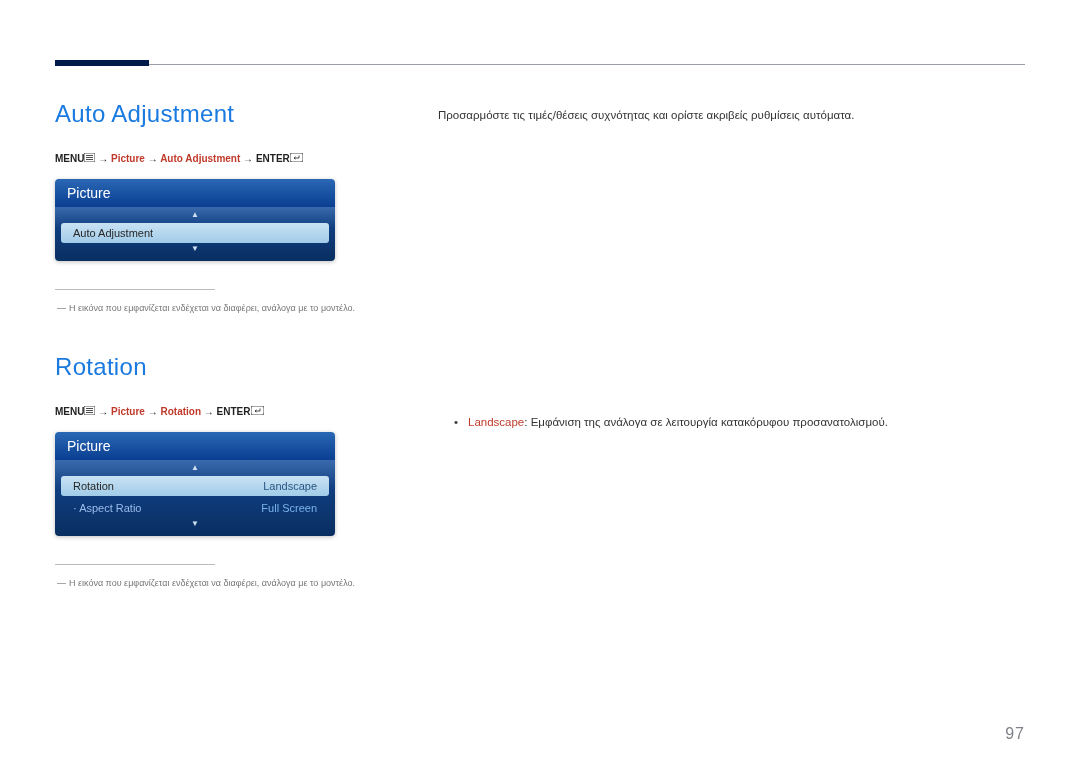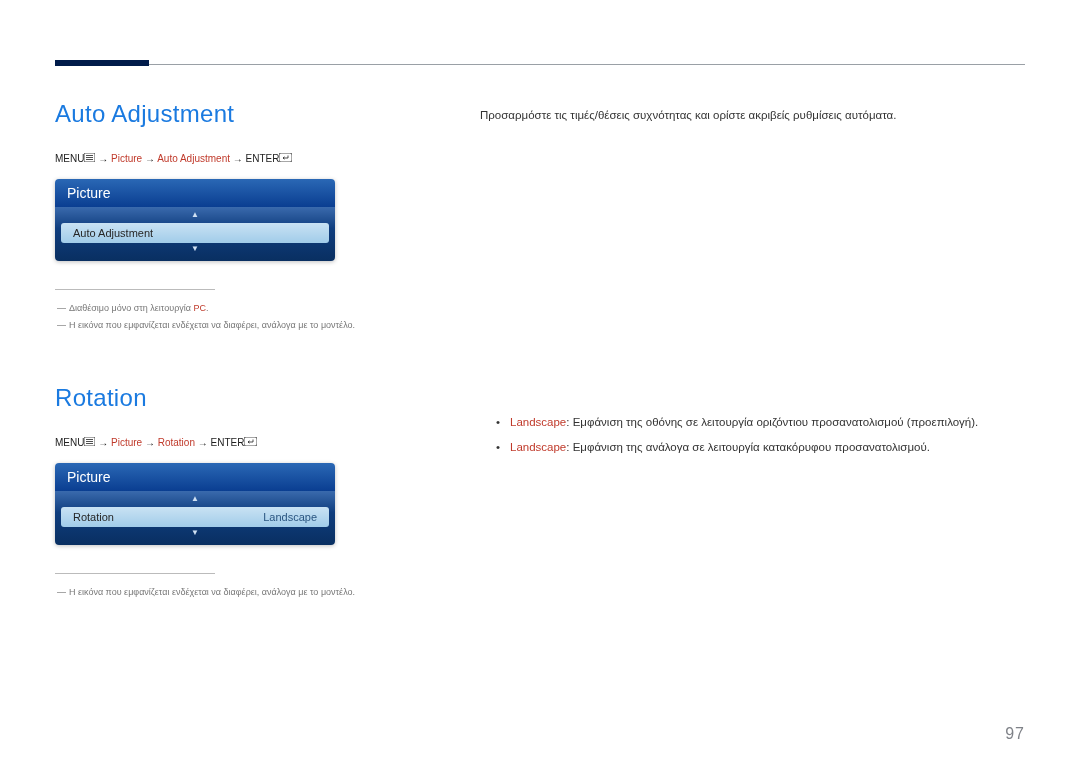--- a/index.html
+++ b/index.html
@@ -36,41 +36,41 @@
       bottom: 20px;
       right: 55px;
       font-size: 16px;
       color: #7f8288;
       font-weight: 300;
       letter-spacing: 1px;
     }
     .content {
       display: flex;
       margin-top: 40px;
-      gap: 70px;
+      gap: 28px;
     }
     .left-col {
       width: 335px;
       flex-shrink: 0;
     }
     .right-col {
       flex: 1;
       padding-top: 5px;
       margin-left: 20px;
     }
     .section-title {
       font-size: 24px;
       color: #1a7ae0;
       font-weight: 400;
       margin-bottom: 25px;
       letter-spacing: 0.3px;
     }
     .breadcrumb {
       font-size: 10px;
-      font-weight: normal;
+      font-weight: bold;
       color: #222;
       margin-bottom: 14px;
     }
     .breadcrumb .hl {
       color: #c03a2b;
     }
     .bc-icon {
       display: inline-block;
       vertical-align: middle;
       position: relative;
@@ -169,21 +169,21 @@
       position: absolute;
       left: 0;
       top: 0;
       color: #333;
     }
     .bullet-item .hl {
       color: #c03a2b;
       font-weight: 400;
     }
     .section2 {
-      margin-top: 50px;
+      margin-top: 36px;
     }
     .right-section2 {
       margin-top: 285px;
     }
   </style>
 </head>
 <body>
 
 <div class="top-rule"></div>
 <div class="top-accent"></div>
@@ -218,23 +218,20 @@
         <div class="osd-body">
           <div class="arrow-mini">▲</div>
           <div class="osd-row selected">
             <span class="lbl">Auto Adjustment</span>
           </div>
           <div class="arrow-mini">▼</div>
         </div>
       </div>
 
       <div class="footnote-sep"></div>
-      <div class="footnote">
-        <span>Διαθέσιμο μόνο στη λειτουργία </span><span class="hl">PC</span><span>.</span>
-      </div>
       <div class="footnote">Η εικόνα που εμφανίζεται ενδέχεται να διαφέρει, ανάλογα με το μοντέλο.</div>
     </div>
 
     <div class="section2">
       <h2 class="section-title">Rotation</h2>
 
       <div class="breadcrumb">
         <span>MENU</span><span class="bc-icon"><svg width="11" height="9" viewBox="0 0 11 9">
               <rect x="0" y="0" width="11" height="9" fill="none" stroke="#222" stroke-width="0.8"></rect>
               <line x1="2" y1="2.5" x2="9" y2="2.5" stroke="#222" stroke-width="0.8"></line>
@@ -253,39 +250,40 @@
       </div>
 
       <div class="osd-panel">
         <div class="osd-header">Picture</div>
         <div class="osd-body">
           <div class="arrow-mini">▲</div>
           <div class="osd-row selected">
             <span class="lbl">Rotation</span>
             <span class="val">Landscape</span>
           </div>
+          <div class="osd-row plain">
+            <span class="lbl">· <span>Aspect Ratio</span></span>
+            <span class="val">Full Screen</span>
+          </div>
           <div class="arrow-mini">▼</div>
         </div>
       </div>
 
       <div class="footnote-sep"></div>
       <div class="footnote">Η εικόνα που εμφανίζεται ενδέχεται να διαφέρει, ανάλογα με το μοντέλο.</div>
     </div>
 
   </div>
 
   <div class="right-col">
     <div class="desc-text">Προσαρμόστε τις τιμές/θέσεις συχνότητας και ορίστε ακριβείς ρυθμίσεις αυτόματα.</div>
 
     <div class="right-section2">
       <div class="bullet-list">
         <div class="bullet-item">
-          <span class="hl">Landscape</span><span>: Εμφάνιση της οθόνης σε λειτουργία οριζόντιου προσανατολισμού (προεπιλογή).</span>
-        </div>
-        <div class="bullet-item">
           <span class="hl">Landscape</span><span>: Εμφάνιση της ανάλογα σε λειτουργία κατακόρυφου προσανατολισμού.</span>
         </div>
       </div>
     </div>
   </div>
 
 </div>
 
 <div class="page-number">97</div>
 

